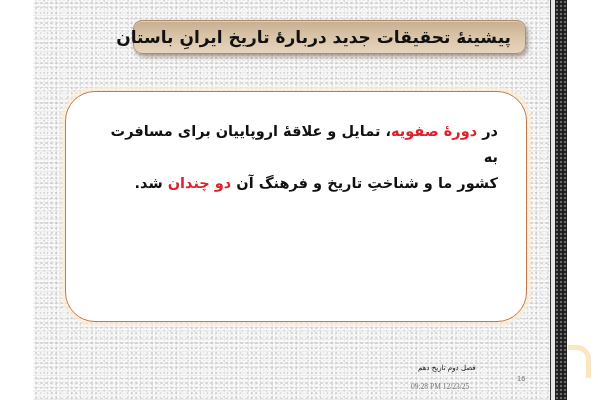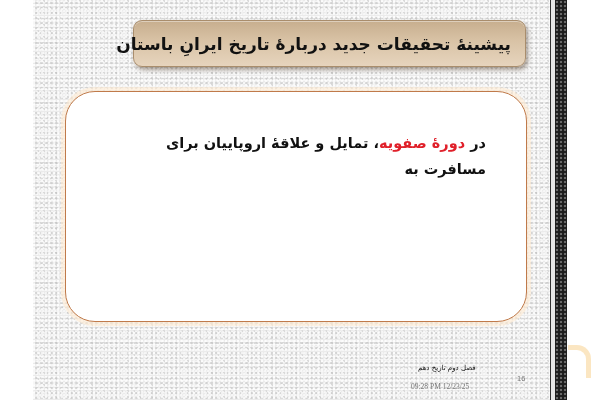--- a/index.html
+++ b/index.html
@@ -59,21 +59,21 @@
     border: 5px solid rgba(245, 200, 120, 0.45);
     border-left: none;
     border-bottom: none;
     border-radius: 0 14px 0 0;
   }
   .title-bar {
     position: absolute;
     left: 100px;
     top: 20px;
     width: 393px;
-    height: 47px;
+    height: 34px;
     border-radius: 9px;
     background: linear-gradient(to bottom, #c7ae8e 0%, #d9c3a6 45%, #e6d4bd 100%);
     box-shadow: 2px 3px 4px rgba(80, 60, 40, 0.45), inset 0 1px 0 rgba(255,255,255,0.4);
     border: 1px solid #a98d6c;
     direction: rtl;
     display: flex;
     align-items: center;
     padding-right: 14px;
     box-sizing: border-box;
   }
@@ -104,21 +104,21 @@
     font-weight: bold;
     color: #111;
     line-height: 26px;
     margin: 0;
     text-align: right;
   }
   .para + .para {
     margin-top: 24px;
   }
   .para-block p {
-    margin: 12px;
+    margin: 0;
   }
   .red {
     color: #e0202a;
   }
   .footer-course {
     position: absolute;
     left: 385px;
     top: 364px;
     font-family: "DejaVu Sans", sans-serif;
     font-size: 7px;
@@ -149,20 +149,21 @@
 <div class="viewer">
   <div class="slide">
 
     <div class="title-bar">
       <span class="title-text">پیشینهٔ تحقیقات جدید دربارهٔ تاریخ ایرانِ باستان</span>
     </div>
 
     <div class="content-box">
       <div class="para para-block">
         <p><span>در </span><span class="red">دورهٔ صفویه</span><span>، تمایل و علاقهٔ اروپاییان برای مسافرت به</span></p>
+        <p><span>کشور ما و شناختِ تاریخ و فرهنگ آن </span><span class="red">دو چندان</span><span> شد.</span></p>
       </div>
     </div>
 
     <div class="footer-course">فصل دوم تاریخ دهم</div>
     <div class="footer-date">09:28 PM 12/23/25</div>
     <div class="footer-page">16</div>
   </div>
 
   <div class="edge-strip"></div>
   <div class="edge-band"></div>

